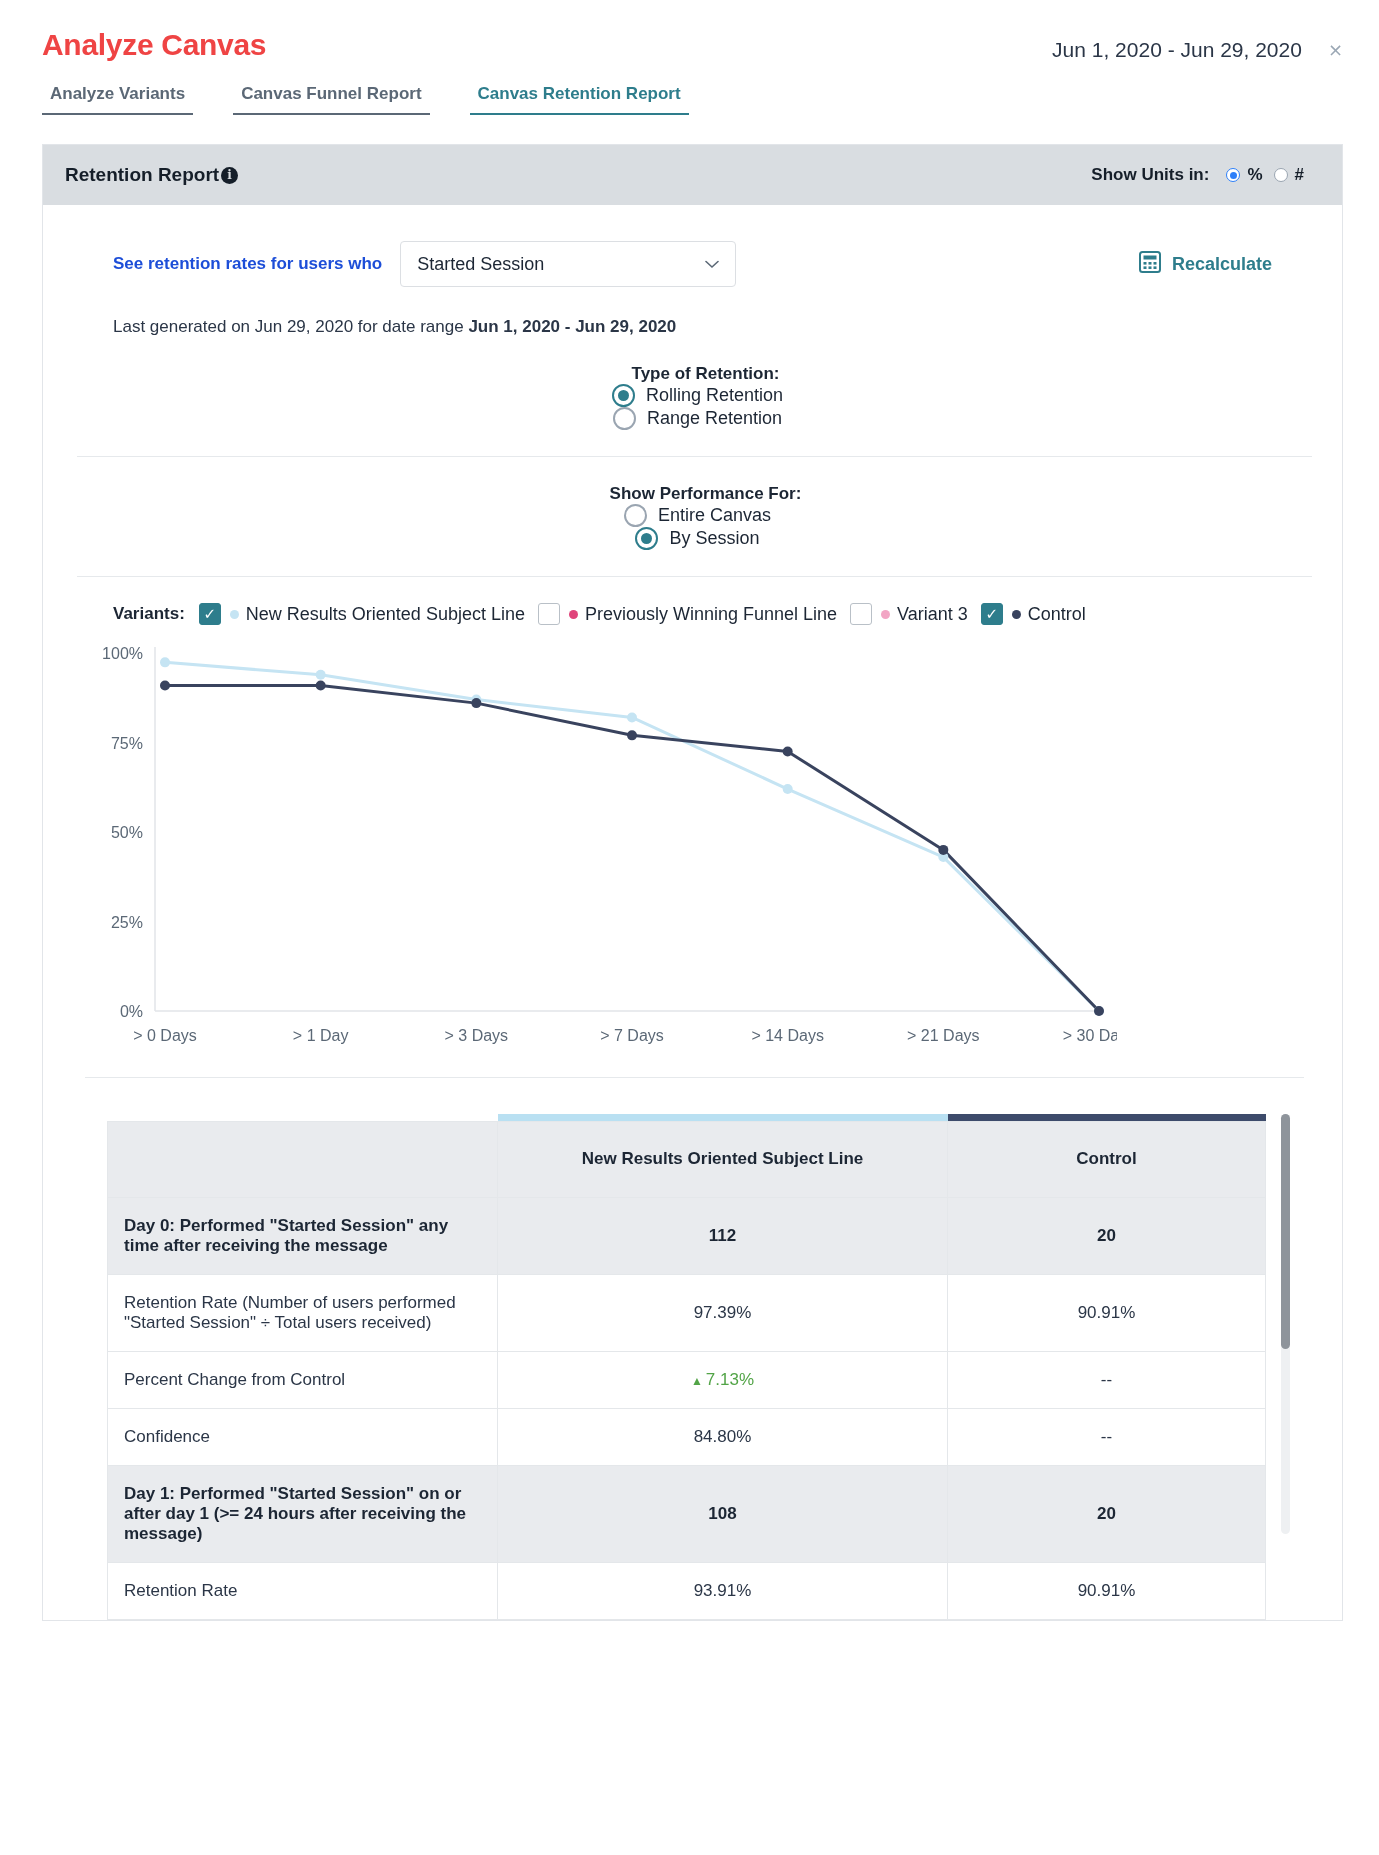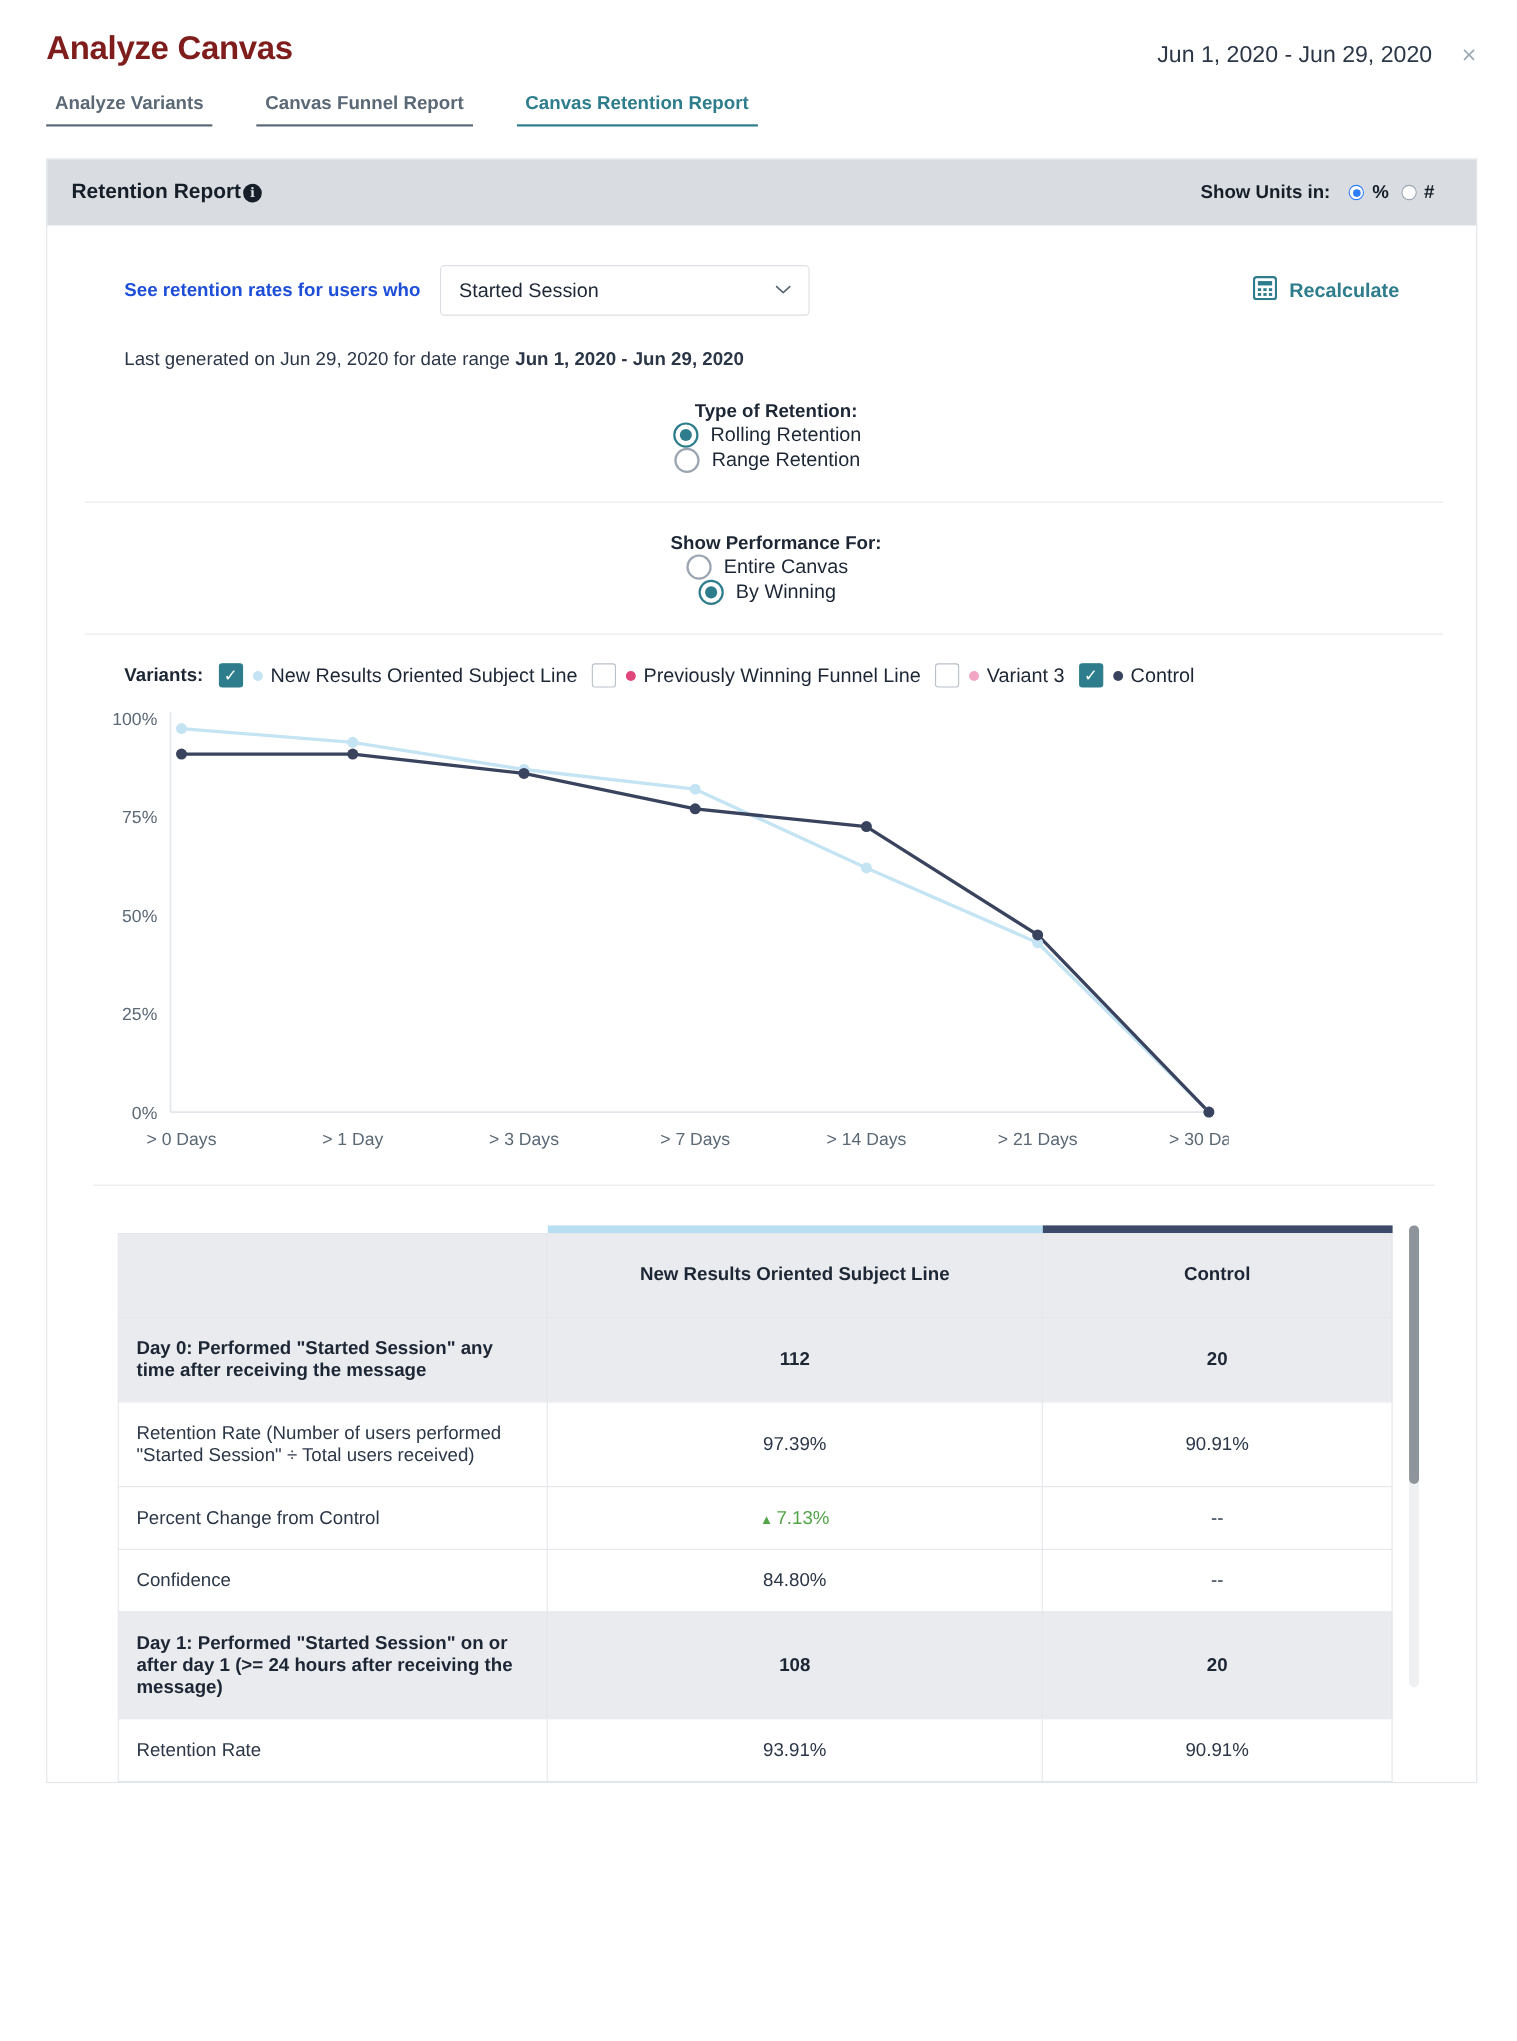--- a/index.html
+++ b/index.html
@@ -9,21 +9,21 @@
     font-family: "Liberation Sans", sans-serif;
     color: #1c2634;
   }
   body { width: 1379px; height: 1855px; overflow: hidden; position: relative; }
 
   
   .page-header {
     display: flex; align-items: flex-start; justify-content: space-between;
     padding: 28px 36px 0 42px;
   }
-  .page-title { font-size: 30px; font-weight: bold; letter-spacing: -0.3px; color: #7f1d1d; }
+  .page-title { font-size: 30px; font-weight: bold; letter-spacing: -0.3px; color: #ef4444; }
   .header-right { display: flex; align-items: center; gap: 26px; padding-top: 10px; }
   .date-range { font-size: 21px; color: #2b3647; }
   .close-icon {
     font-size: 18px; color: #9aa7b4; cursor: pointer; line-height: 1;
     font-family: "DejaVu Sans", sans-serif;
   }
 
   
   .tabs { display: flex; gap: 40px; padding: 22px 0 0 42px; }
   .tab {
@@ -239,21 +239,21 @@
     </div>
 
     <div class="opt-row last">
       <div class="opt-label">Show Performance For:</div>
       <div class="opt">
         <span class="radio-lg"></span>
         <span class="opt-text">Entire Canvas</span>
       </div>
       <div class="opt">
         <span class="radio-lg on"></span>
-        <span class="opt-text">By Winning</span>
+        <span class="opt-text">By Session</span>
       </div>
     </div>
 
     <div class="variants-row">
       <div class="variants-label">Variants:</div>
 
       <div class="variant">
         <span class="chk on">
             <span class="tick">✓</span>
           </span>

